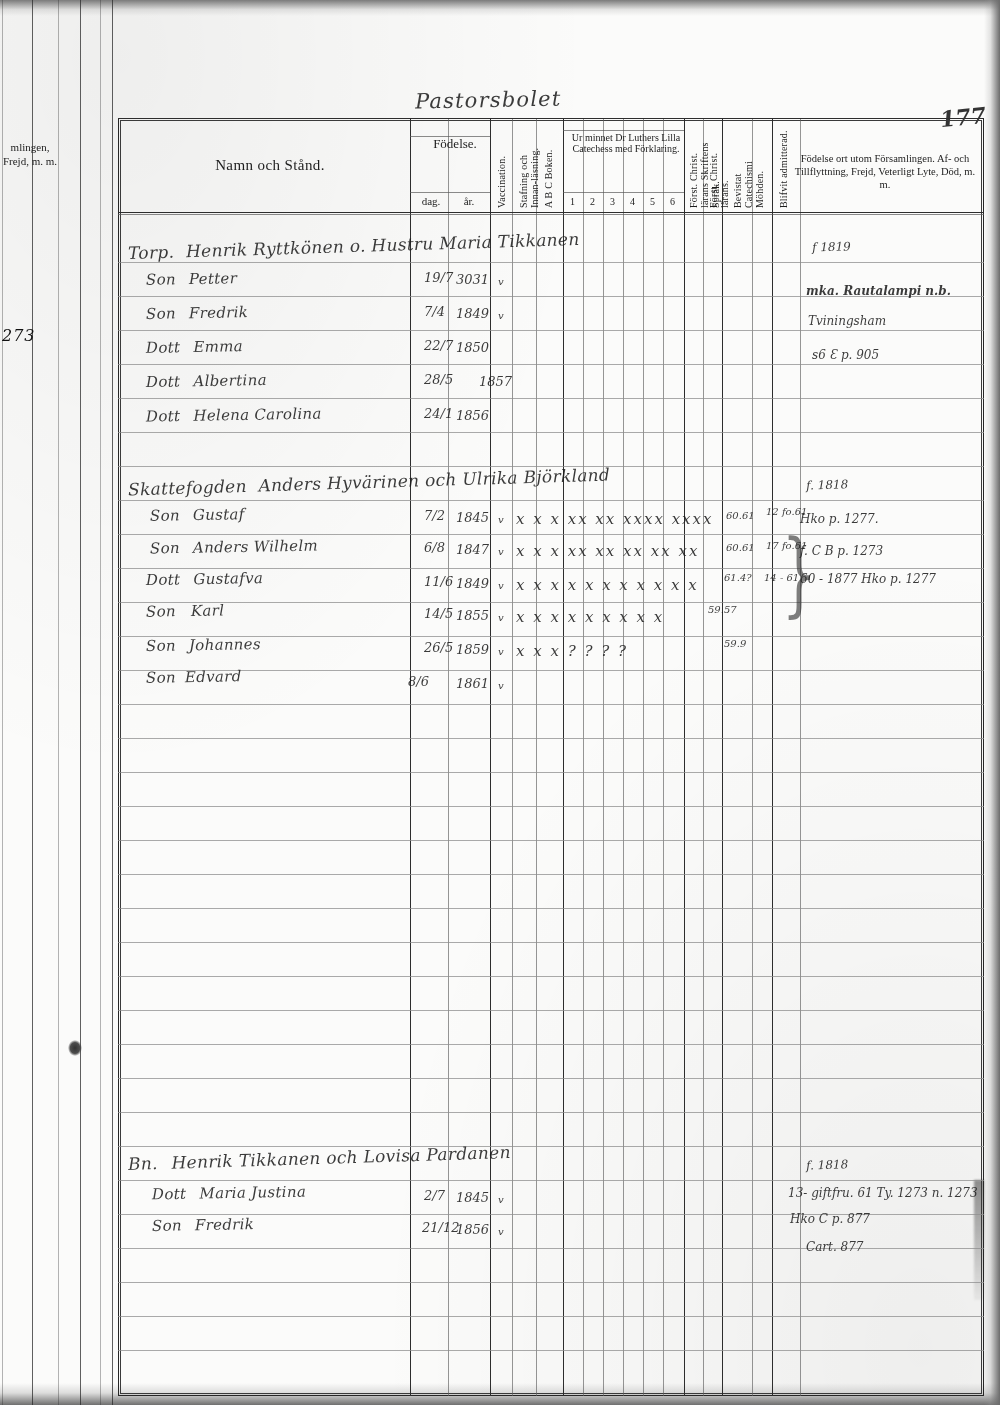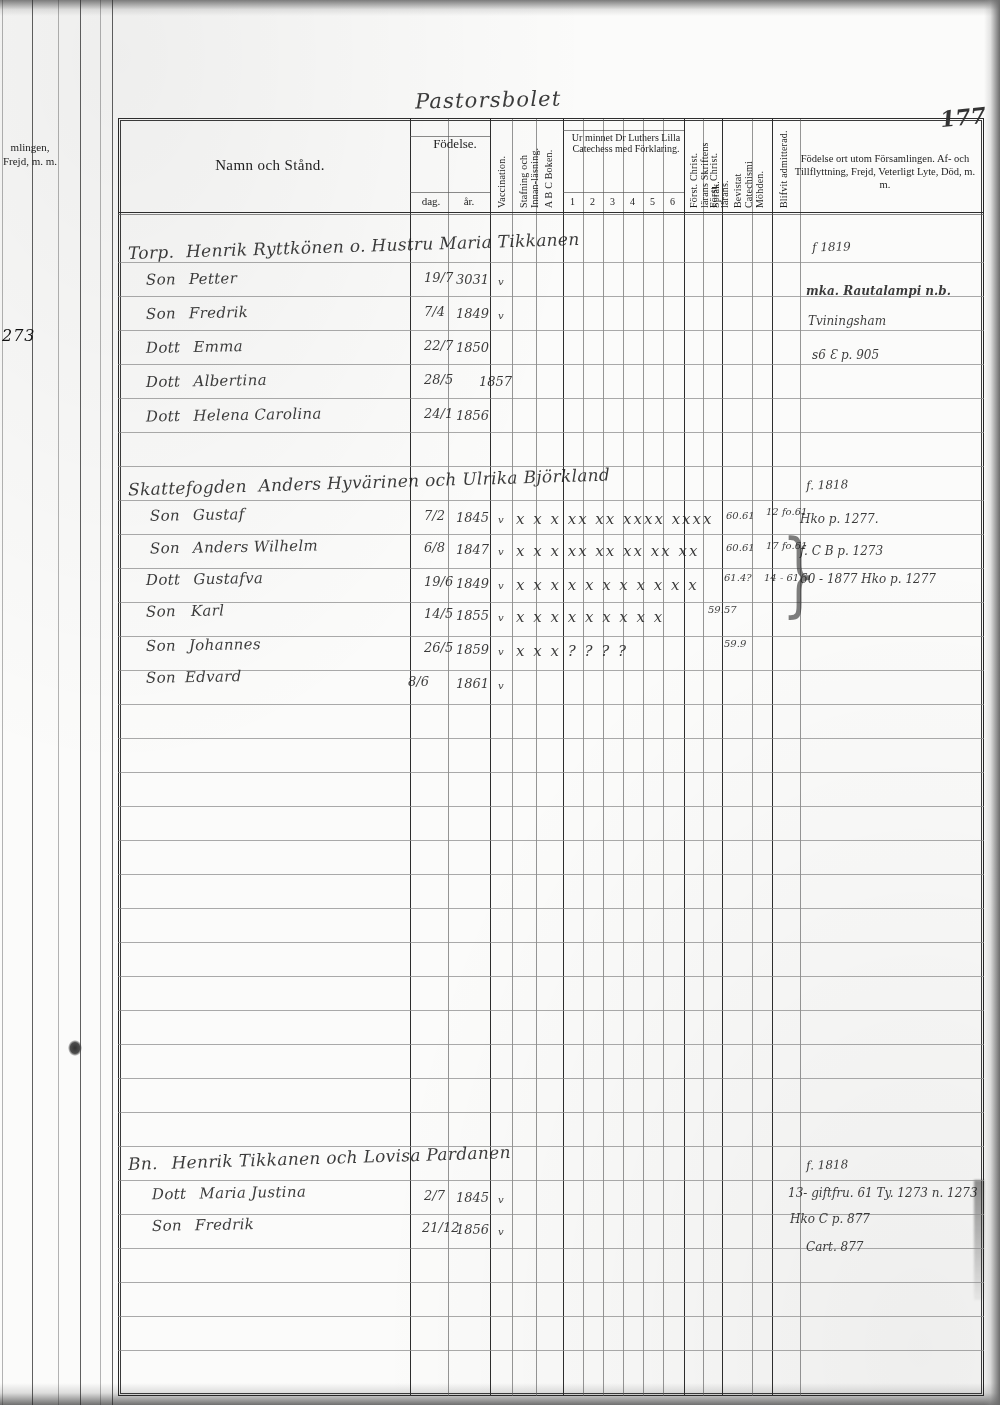--- a/index.html
+++ b/index.html
@@ -360,21 +360,21 @@
   <div class="entry tiny" style="left:498px; top:546px;">v</div>
   <div class="entry marks" style="left:516px; top:542px;">x x  x  xx xx xx xx xx</div>
   <div class="entry tiny" style="left:726px; top:542px;">60.61</div>
   <div class="entry tiny" style="left:766px; top:540px;">17 fo.61</div>
   <div class="entry small" style="left:800px; top:544px;">f. C B p. 1273</div>
 
   <div class="entry child tilt1" style="left:146px; top:570px;">
     <span>Dott</span>
     <span style="margin-left:8px;">Gustafva</span>
   </div>
-  <div class="entry date" style="left:424px; top:574px;">19/6</div>
+  <div class="entry date" style="left:424px; top:574px;">11/6</div>
   <div class="entry date" style="left:456px; top:576px;">1849</div>
   <div class="entry tiny" style="left:498px; top:580px;">v</div>
   <div class="entry marks" style="left:516px; top:576px;">x x  x  x x x x x x x x</div>
   <div class="entry tiny" style="left:724px; top:572px;">61.4?</div>
   <div class="entry tiny" style="left:764px; top:572px;">14 - 61</div>
   <div class="entry small" style="left:800px; top:572px;">60 -  1877  Hko p. 1277</div>
 
   <div class="entry child tilt1" style="left:146px; top:602px;">
     <span>Son</span>
     <span style="margin-left:10px;">Karl</span>

